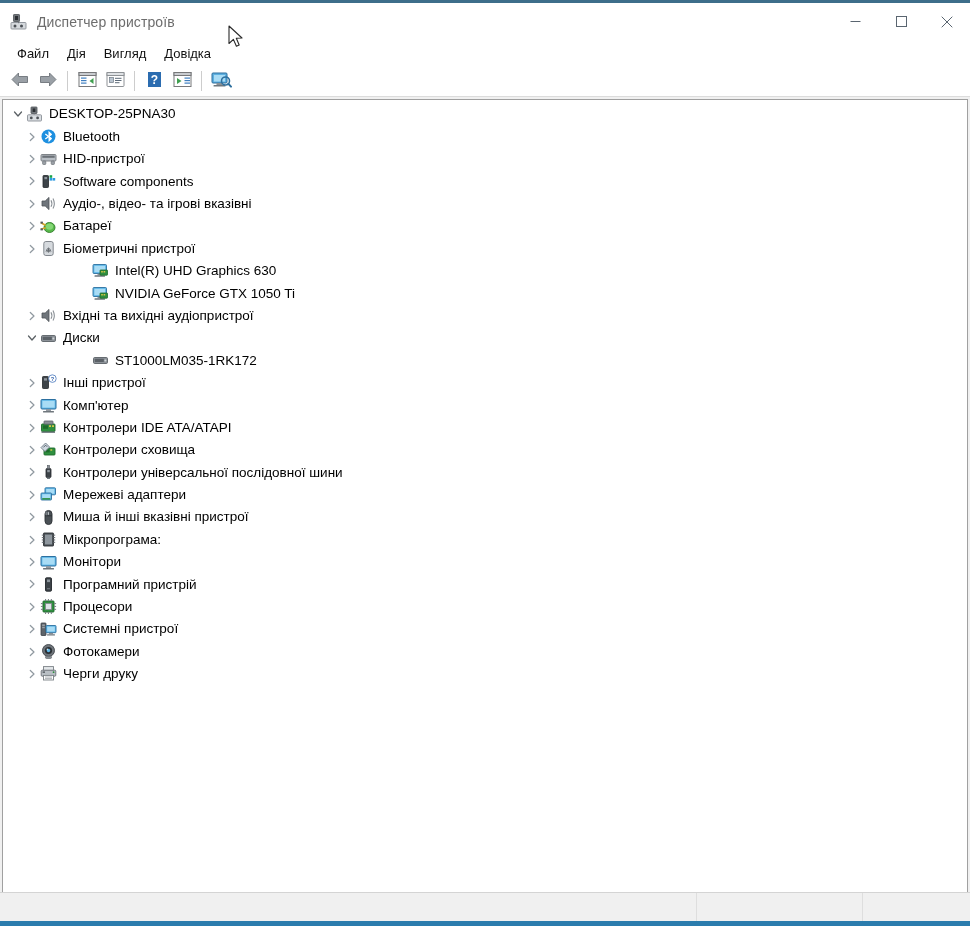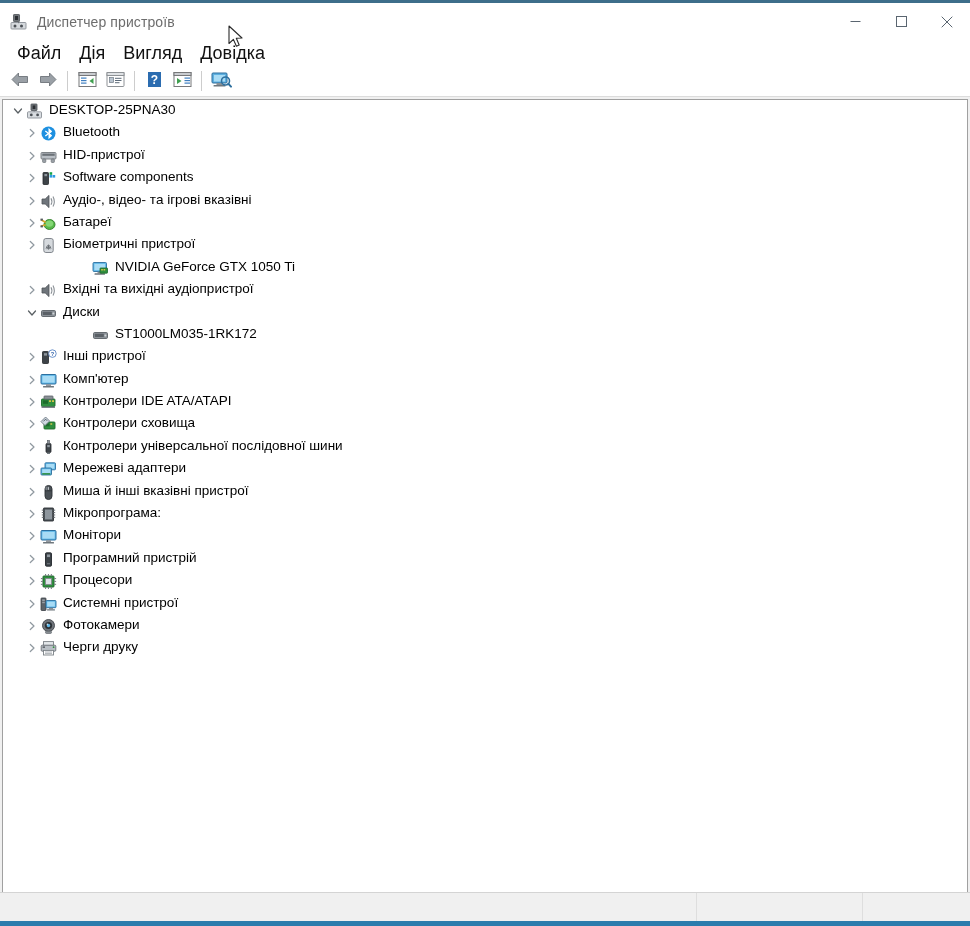--- a/index.html
+++ b/index.html
@@ -76,21 +76,21 @@
   .menubar {
     height: 26px;
     flex: 0 0 auto;
     display: flex;
     align-items: center;
     padding-left: 8px;
     background: #ffffff;
   }
   .menu-item {
     padding: 3px 9px;
-    font-size: 18px;
+    font-size: 13px;
     color: #111111;
     cursor: default;
     white-space: nowrap;
   }
 
   
   .toolbar {
     height: 30px;
     flex: 0 0 auto;
     display: flex;
@@ -132,21 +132,21 @@
     border-bottom: none;
     overflow: hidden;
     position: relative;
   }
   .tree {
     padding-top: 3px;
   }
   .tree-row {
     height: 22.4px;
     display: flex;
-    align-items: flex-start;
+    align-items: center;
     white-space: nowrap;
     cursor: default;
     position: relative;
   }
   .chev {
     width: 17px;
     height: 16px;
     flex: 0 0 auto;
     display: flex;
     align-items: center;
@@ -454,20 +454,35 @@
               <svg width="17" height="17" viewBox="0 0 17 17">
                 <rect x="1" y="2.5" width="13.5" height="9" rx="1" fill="#61b8e8" stroke="#2c6f9f" stroke-width="0.9"></rect>
                 <rect x="2.4" y="3.9" width="10.7" height="6.2" fill="#a9dcf5"></rect>
                 <rect x="5.5" y="11.8" width="4.5" height="1.7" fill="#8a9096"></rect>
                 <rect x="2.5" y="13.3" width="10.5" height="1.5" rx="0.5" fill="#6f777d"></rect>
                 <rect x="8" y="8" width="7.5" height="5.2" rx="0.6" fill="#2f8f3f" stroke="#1d6b2b" stroke-width="0.8"></rect>
                 <rect x="9.2" y="9.2" width="1.6" height="1.2" fill="#ffd24a"></rect>
                 <rect x="11.6" y="9.2" width="1.6" height="1.2" fill="#ffd24a"></rect>
               </svg>
             </span>
+            <span class="node-label">Intel(R) UHD Graphics 630</span>
+          </div>
+          <div class="tree-row lvl2">
+            <span class="chev"></span>
+            <span class="node-icon">
+              <svg width="17" height="17" viewBox="0 0 17 17">
+                <rect x="1" y="2.5" width="13.5" height="9" rx="1" fill="#61b8e8" stroke="#2c6f9f" stroke-width="0.9"></rect>
+                <rect x="2.4" y="3.9" width="10.7" height="6.2" fill="#a9dcf5"></rect>
+                <rect x="5.5" y="11.8" width="4.5" height="1.7" fill="#8a9096"></rect>
+                <rect x="2.5" y="13.3" width="10.5" height="1.5" rx="0.5" fill="#6f777d"></rect>
+                <rect x="8" y="8" width="7.5" height="5.2" rx="0.6" fill="#2f8f3f" stroke="#1d6b2b" stroke-width="0.8"></rect>
+                <rect x="9.2" y="9.2" width="1.6" height="1.2" fill="#ffd24a"></rect>
+                <rect x="11.6" y="9.2" width="1.6" height="1.2" fill="#ffd24a"></rect>
+              </svg>
+            </span>
             <span class="node-label">NVIDIA GeForce GTX 1050 Ti</span>
           </div>
           <div class="tree-row lvl1">
             <span class="chev">
               <svg width="10" height="10" viewBox="0 0 10 10">
                 <path d="M3.3 1.5 L7 5 L3.3 8.5" fill="none" stroke="#9099a0" stroke-width="1.2" stroke-linecap="round" stroke-linejoin="round"></path>
               </svg>
             </span>
             <span class="node-icon">
               <svg width="17" height="17" viewBox="0 0 17 17">

